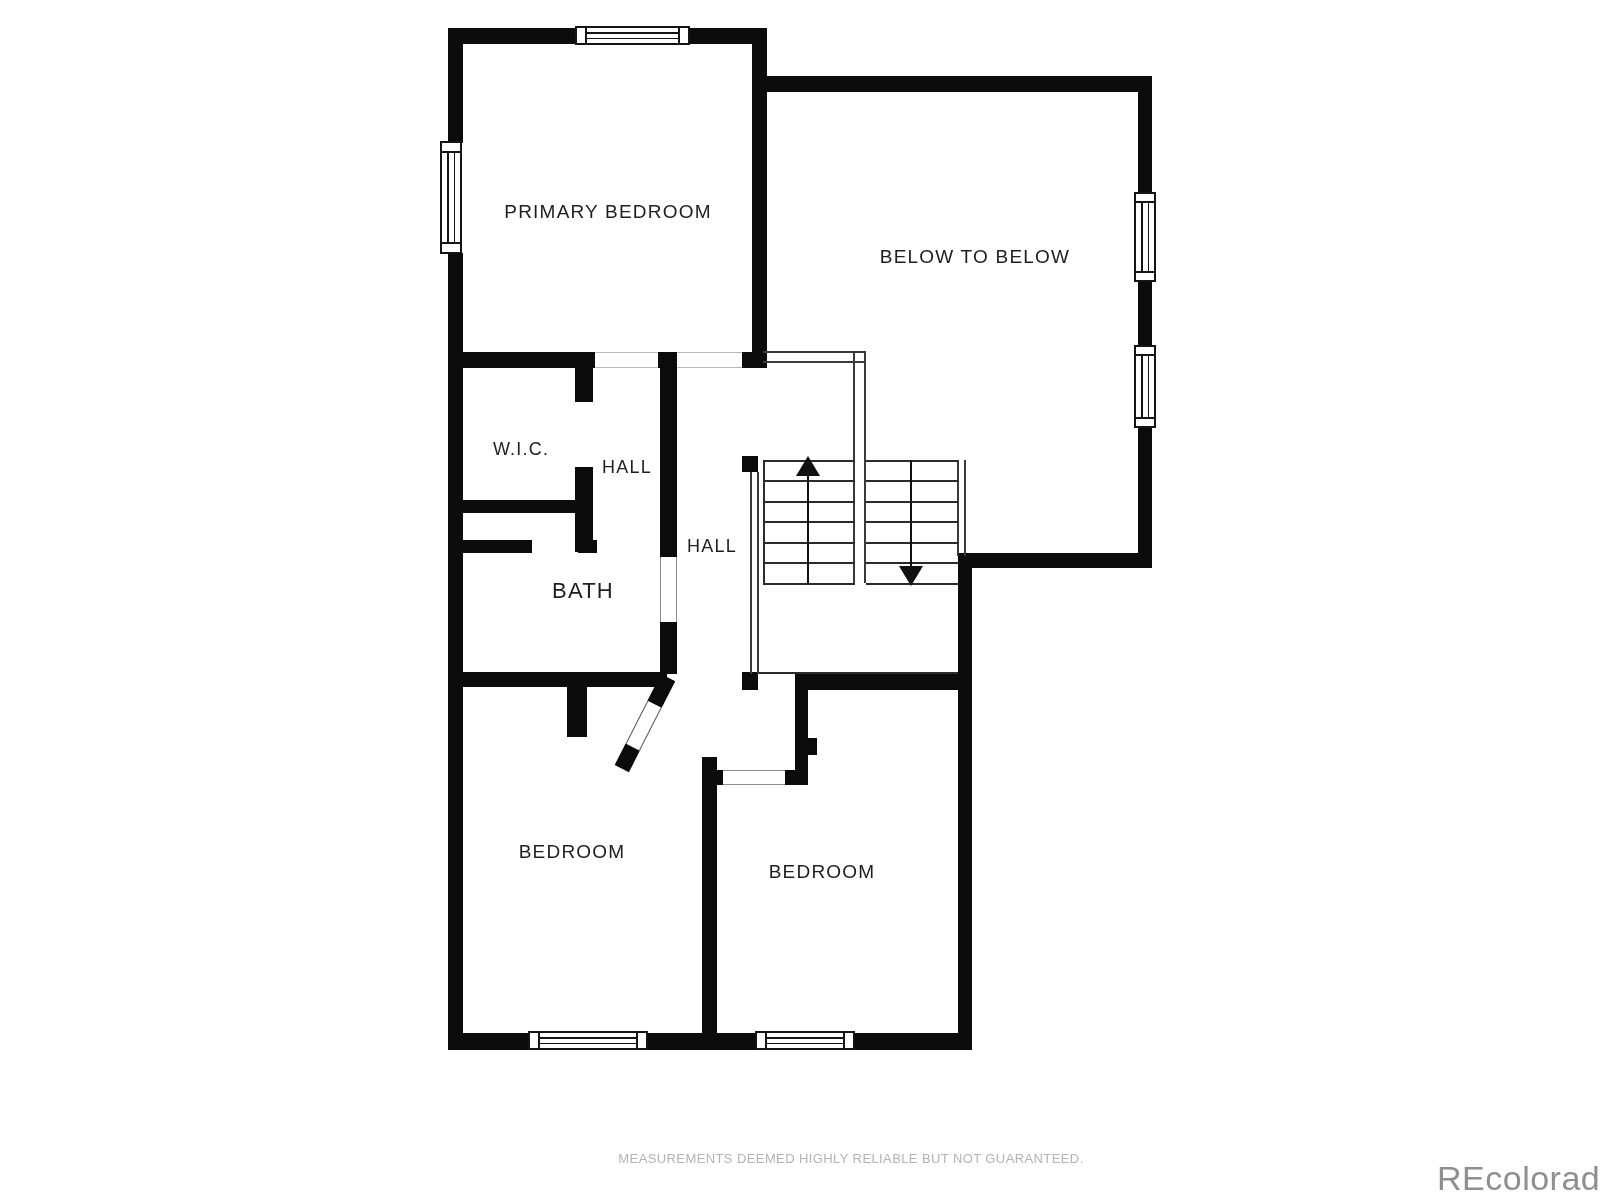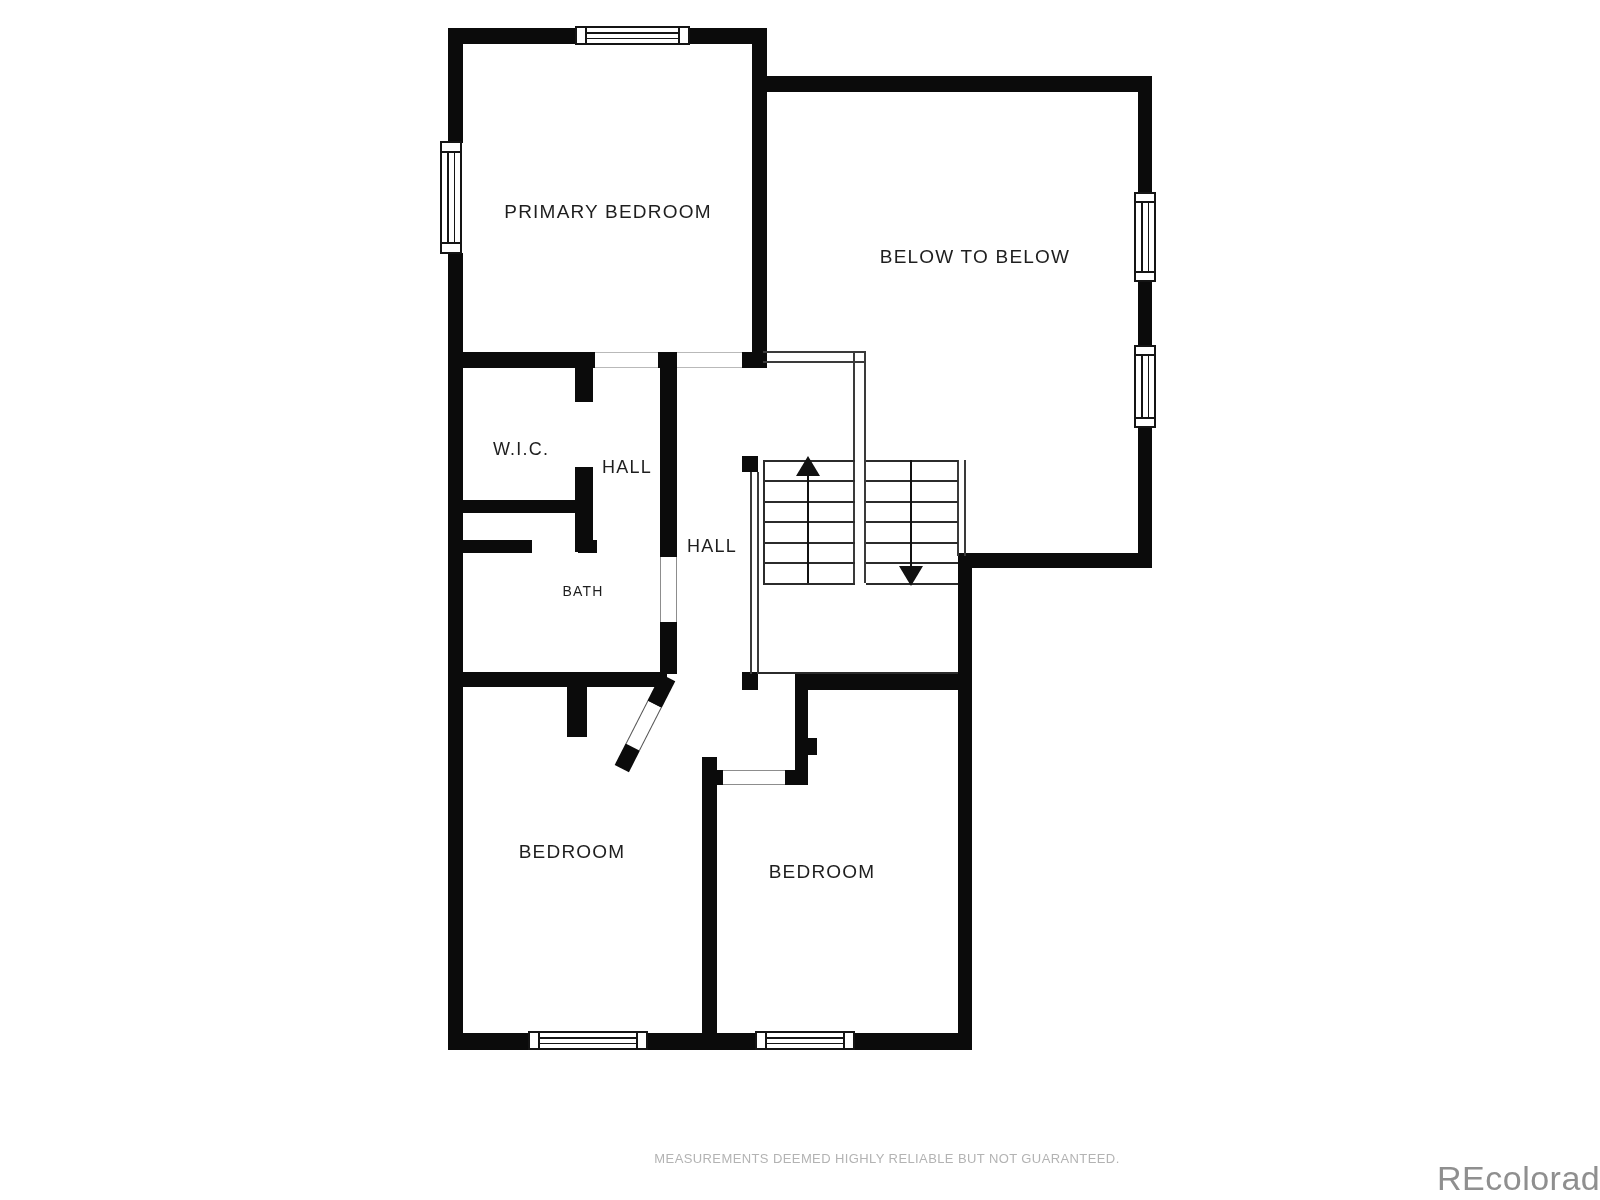--- a/index.html
+++ b/index.html
@@ -173,20 +173,20 @@
 
     <div class="arrow-shaft" style="left:910px;top:460px;width:2px;height:108px;"></div>
     <div class="tri" style="left:899px;top:566px;border-left:12px solid transparent;border-right:12px solid transparent;border-top:20px solid #111;"></div>
   </div>
 
   <div class="room-label" style="left:608px;top:212px;">PRIMARY BEDROOM</div>
   <div class="room-label" style="left:975px;top:257px;">BELOW TO BELOW</div>
   <div class="room-label" style="left:521px;top:449px;font-size:18px;">W.I.C.</div>
   <div class="room-label" style="left:627px;top:467px;font-size:18px;">HALL</div>
   <div class="room-label" style="left:712px;top:546px;font-size:18px;">HALL</div>
-  <div class="room-label" style="left:583px;top:591px;font-size:14px;">BATH</div>
+  <div class="room-label" style="left:583px;top:591px;font-size:22px;">BATH</div>
   <div class="room-label" style="left:572px;top:852px;">BEDROOM</div>
   <div class="room-label" style="left:822px;top:872px;">BEDROOM</div>
 
-  <div class="disclaimer" style="left:887px;top:1158px;">MEASUREMENTS DEEMED HIGHLY RELIABLE BUT NOT GUARANTEED.</div>
+  <div class="disclaimer" style="left:851px;top:1158px;">MEASUREMENTS DEEMED HIGHLY RELIABLE BUT NOT GUARANTEED.</div>
   <div class="watermark" style="left:1437px;top:1159px;">REcolorado</div>
 
 </div>
 
 </body></html>

